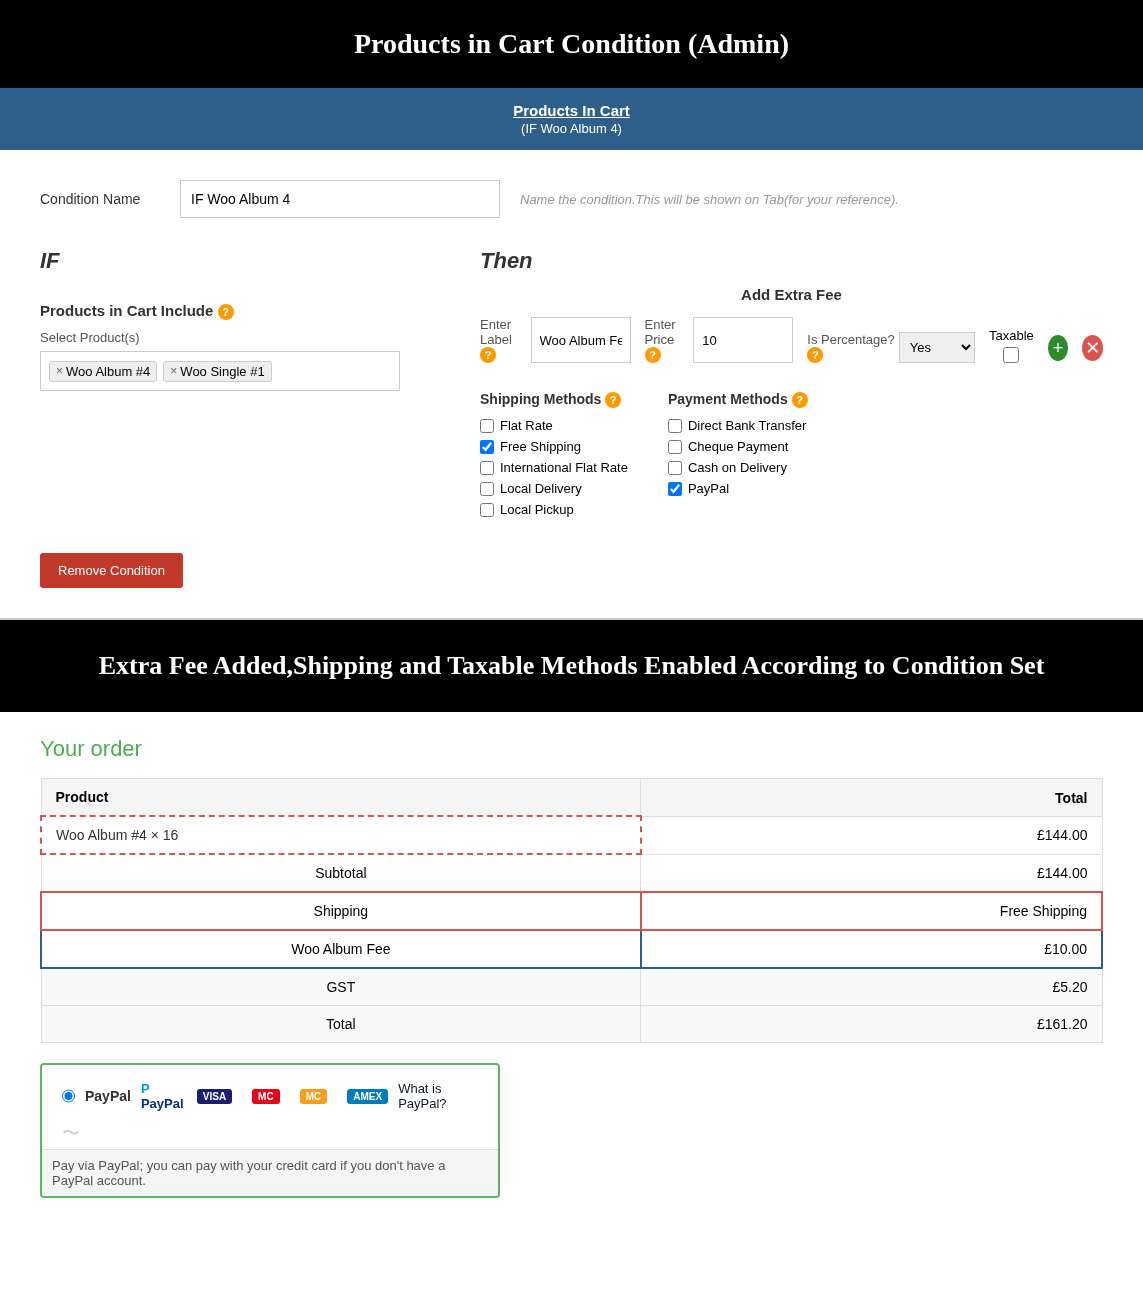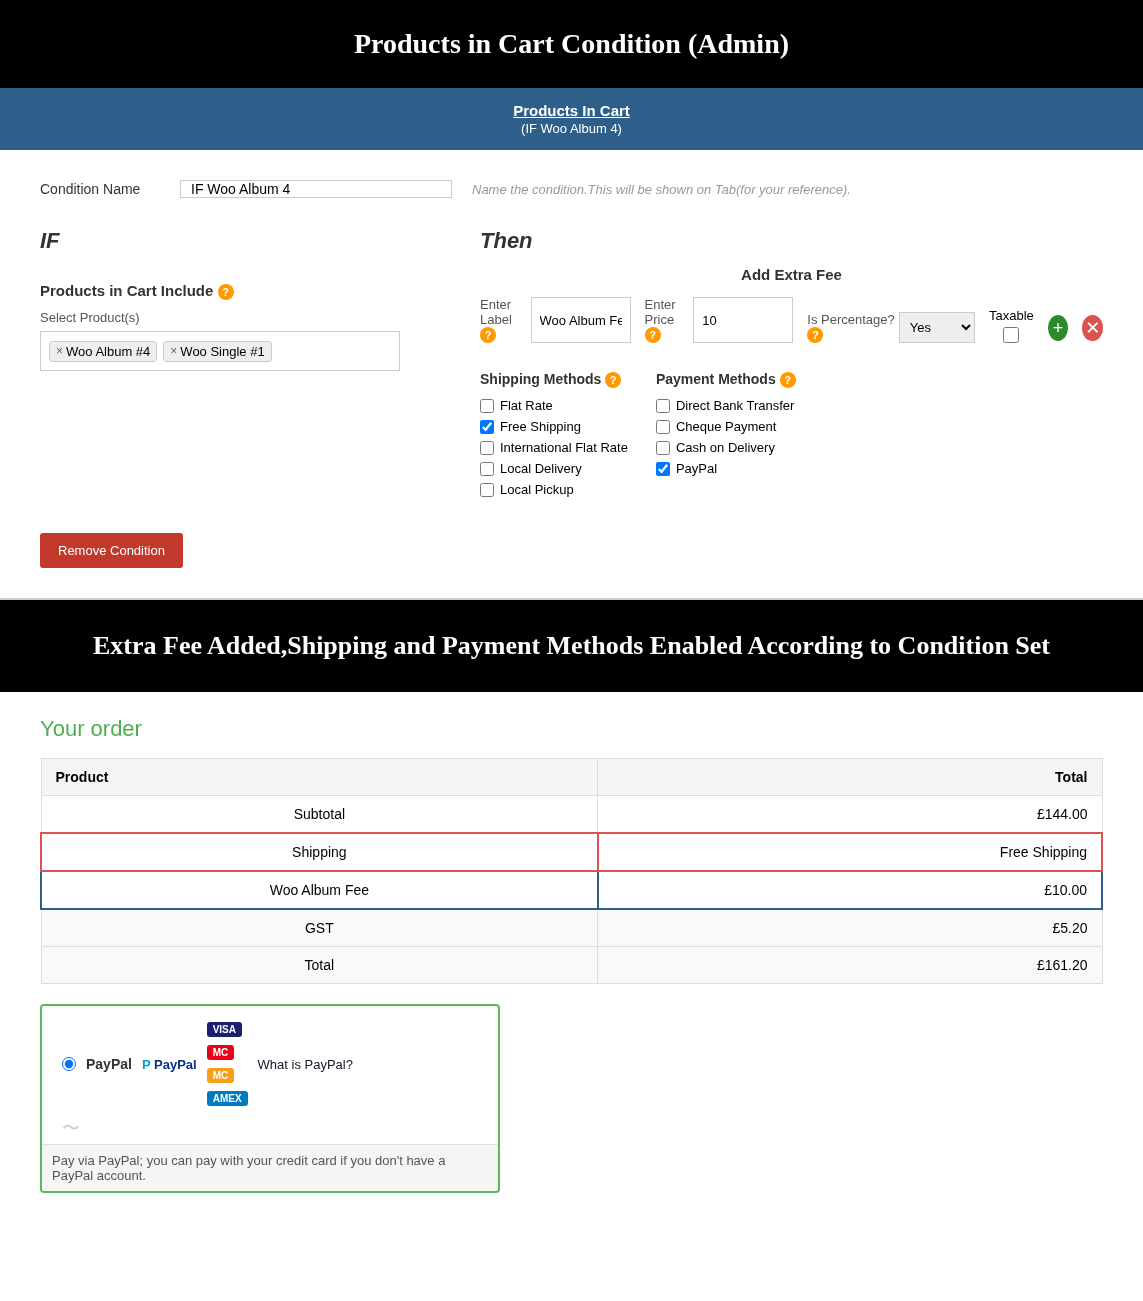--- a/index.html
+++ b/index.html
@@ -48,22 +48,22 @@
       margin-bottom: 30px;
       gap: 20px;
     }
     .condition-name-row label {
       font-size: 14px;
       min-width: 120px;
       color: #333;
     }
     .condition-name-row input {
       border: 1px solid #ccc;
-      padding: 0 10px;
-      width: 272px;
+      padding: 10px 10px;
+      width: 320px;
       font-size: 14px;
     }
     .condition-name-row .hint {
       color: #999;
       font-style: italic;
       font-size: 13px;
     }
 
     
     .if-then-container {
@@ -216,21 +216,21 @@
       cursor: pointer;
       display: flex;
       align-items: center;
       justify-content: center;
       margin-bottom: 2px;
     }
 
     
     .methods-container {
       display: flex;
-      gap: 28px;
+      gap: 40px;
     }
     .methods-col h4 {
       font-size: 14px;
       font-weight: bold;
       color: #333;
       margin-bottom: 10px;
     }
     .method-item {
       display: flex;
       align-items: center;
@@ -350,23 +350,22 @@
       align-items: center;
       gap: 4px;
     }
     .paypal-pp {
       font-weight: bold;
       color: #003087;
       font-size: 13px;
     }
     .card-icons {
       display: flex;
-      gap: 8px;
+      gap: 20px;
       align-items: flex-start;
-      flex-direction: column;
     }
     .card-icon {
       padding: 2px 6px;
       border-radius: 3px;
       font-size: 10px;
       font-weight: bold;
       color: #fff;
     }
     .visa-card { background: #1a1f71; }
     .mc-card { background: #eb001b; }
@@ -526,34 +525,38 @@
 
     </div>
   </div>
 
   
   <button class="remove-condition-btn">Remove Condition</button>
 
 </div>
 
 <div class="black-banner">
-  <h2>Extra Fee Added,Shipping and Payment Methods Enabled According to Condition Set</h2>
+  <h2>Extra Fee Added,Shipping and Taxable Methods Enabled According to Condition Set</h2>
 </div>
 
 <div class="order-section">
   <h2 class="order-title">Your order</h2>
 
   <table class="order-table">
     <thead>
       <tr>
         <th>Product</th>
         <th class="right">Total</th>
       </tr>
     </thead>
     <tbody>
+      <tr>
+        <td class="product-cell-dashed">Woo Album #4 × 16</td>
+        <td class="right">£144.00</td>
+      </tr>
       <tr>
         <td class="center">Subtotal</td>
         <td class="right">£144.00</td>
       </tr>
       <tr class="shipping-row">
         <td class="center">Shipping</td>
         <td class="right">Free Shipping</td>
       </tr>
       <tr class="fee-row">
         <td class="center">Woo Album Fee</td>

